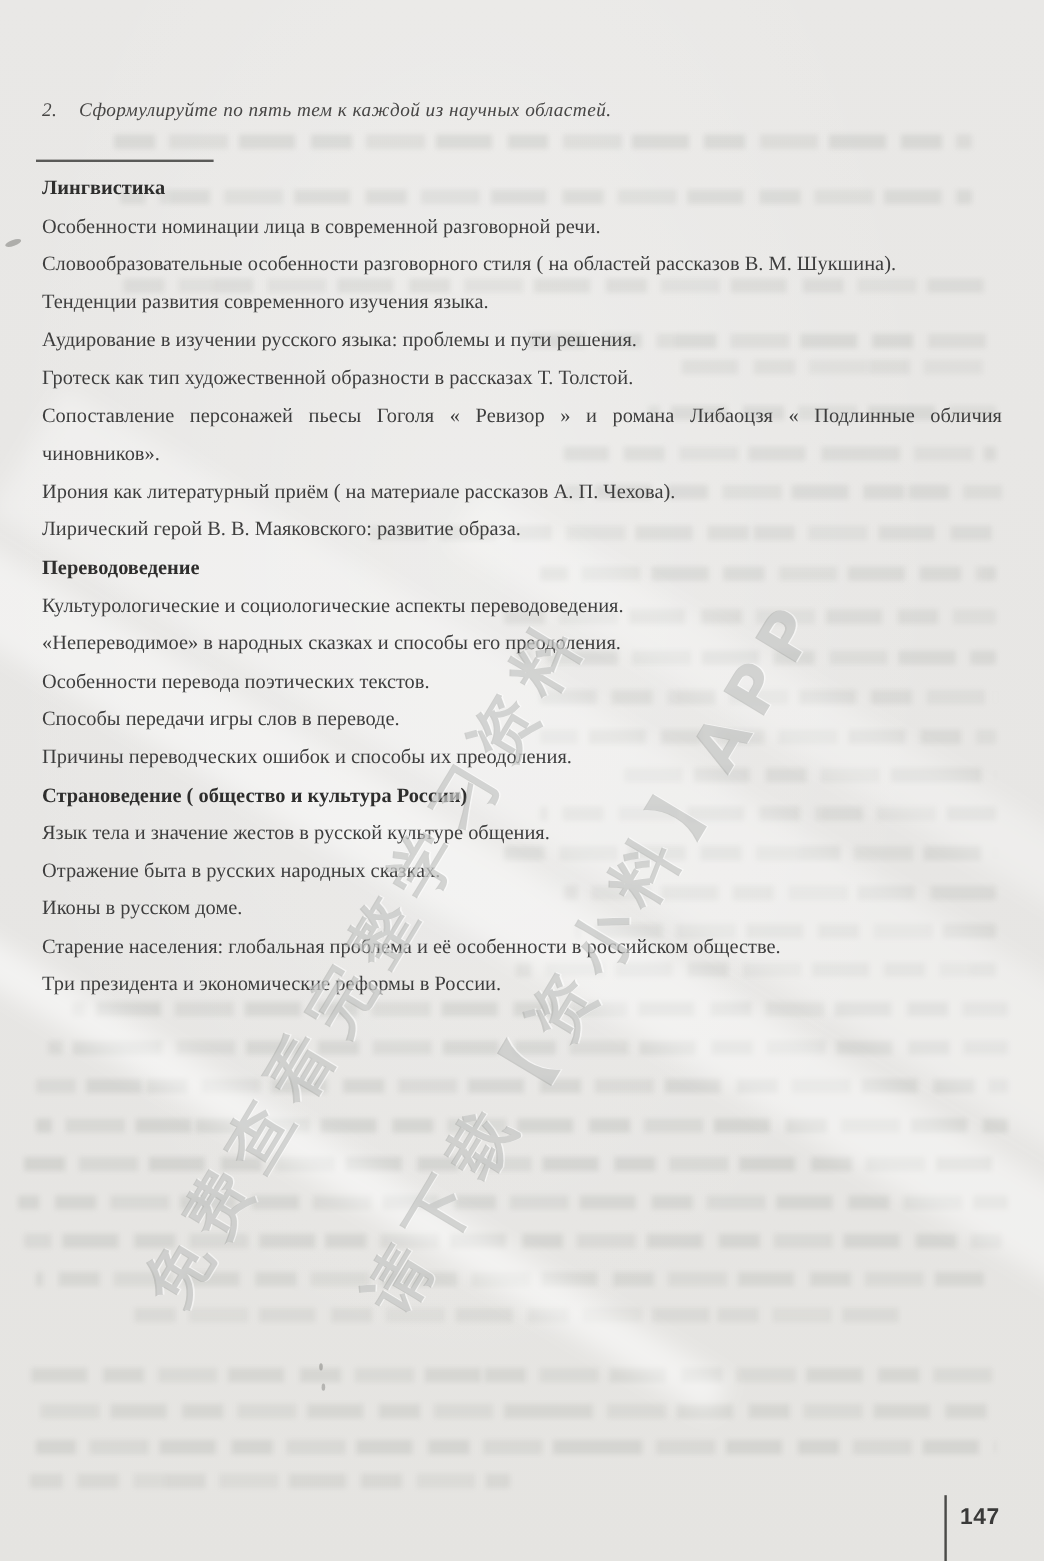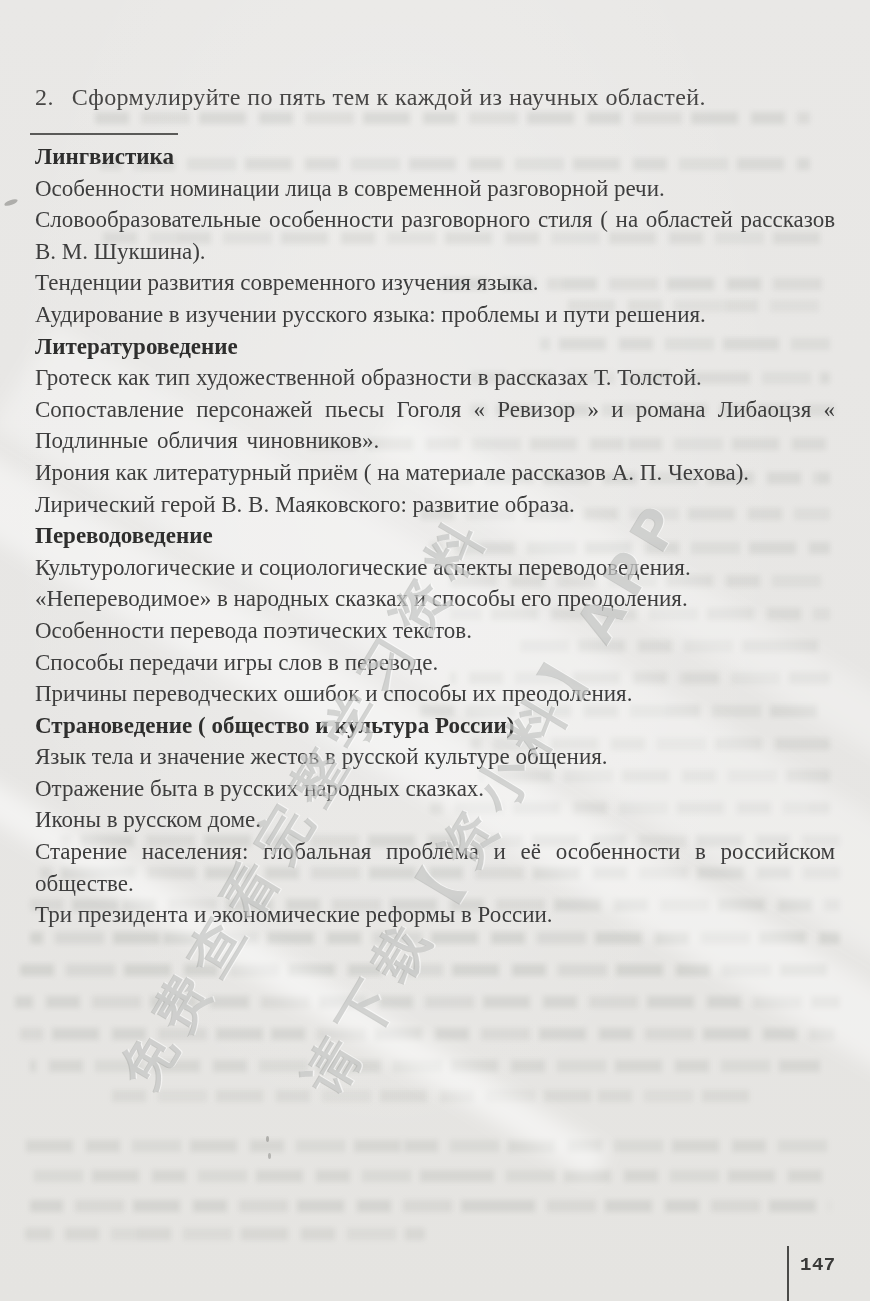--- a/index.html
+++ b/index.html
@@ -10,45 +10,45 @@
     background:
       radial-gradient(ellipse at 45% 35%, rgba(255,255,255,0.25), rgba(255,255,255,0) 60%),
       linear-gradient(180deg,#e9e8e6 0%, #e7e6e4 55%, #e5e4e1 100%);
     overflow:hidden;
     font-family:"Liberation Serif", serif;
     color:#3e3e3e;
   }
   
   .task-heading{
     position:absolute;left:35px;top:84px;width:780px;
-    font-size:24px;letter-spacing:.4px;
+    font-style:italic;font-size:16px;letter-spacing:.4px;
     color:#474645;z-index:5;
   }
   .task-heading .num{margin-right:18px;}
   .rule{
     position:absolute;left:30px;top:133px;width:148px;height:2px;
     background:#5a5a58;z-index:5;
   }
   .content{
     position:absolute;left:35px;top:141px;width:800px;z-index:5;
   }
   .content p{
-    margin:0;font-size:23px;line-height:31.6px;
+    margin:0;font-size:17px;line-height:31.6px;
     color:#3e3e3e;text-align:justify;
   }
   .content p.sec{font-weight:bold;color:#2e2e2d;}
   .content p.long{word-spacing:3px;}
   
   .pageno-divider{
     position:absolute;left:787px;top:1246px;width:2px;height:55px;
     background:#4a4a48;z-index:5;
   }
   .pageno{
     position:absolute;left:800px;top:1254px;z-index:5;
-    font-family:Liberation Mono, monospace;font-weight:bold;
+    font-family:Liberation Sans, sans-serif;font-weight:bold;
     font-size:19px;color:#3a3a39;letter-spacing:.5px;
   }
   
   .wm{
     position:absolute;z-index:6;
     font-family:"DejaVu Sans", sans-serif;font-weight:bold;
     font-size:54px;letter-spacing:12px;white-space:nowrap;
     color:rgba(148,150,146,0.38);
     text-shadow:1px 1px 0 rgba(255,255,255,0.55);
     transform:rotate(-59deg);
@@ -131,21 +131,20 @@
 
   <div class="rule"></div>
 
   <div class="content">
     <p class="sec">Лингвистика</p>
     <p>Особенности номинации лица в современной разговорной речи.</p>
     <p>Словообразовательные особенности разговорного стиля ( на областей рассказов В. М.  Шукшина).</p>
     <p>Тенденции развития современного изучения языка.</p>
     <p>Аудирование в изучении русского языка:  проблемы и пути решения.</p>
 
-    <p class="sec">Литературоведение</p>
     <p>Гротеск как тип художественной образности в рассказах Т.  Толстой.</p>
     <p class="long">Сопоставление персонажей пьесы Гоголя « Ревизор » и романа Либаоцзя « Подлинные обличия чиновников».</p>
     <p>Ирония как литературный приём ( на материале рассказов А.  П.  Чехова).</p>
     <p>Лирический герой В.  В. Маяковского:  развитие образа.</p>
 
     <p class="sec">Переводоведение</p>
     <p>Культурологические и социологические аспекты переводоведения.</p>
     <p>«Непереводимое» в народных сказках и способы его преодоления.</p>
     <p>Особенности перевода поэтических текстов.</p>
     <p>Способы передачи игры слов в переводе.</p>

